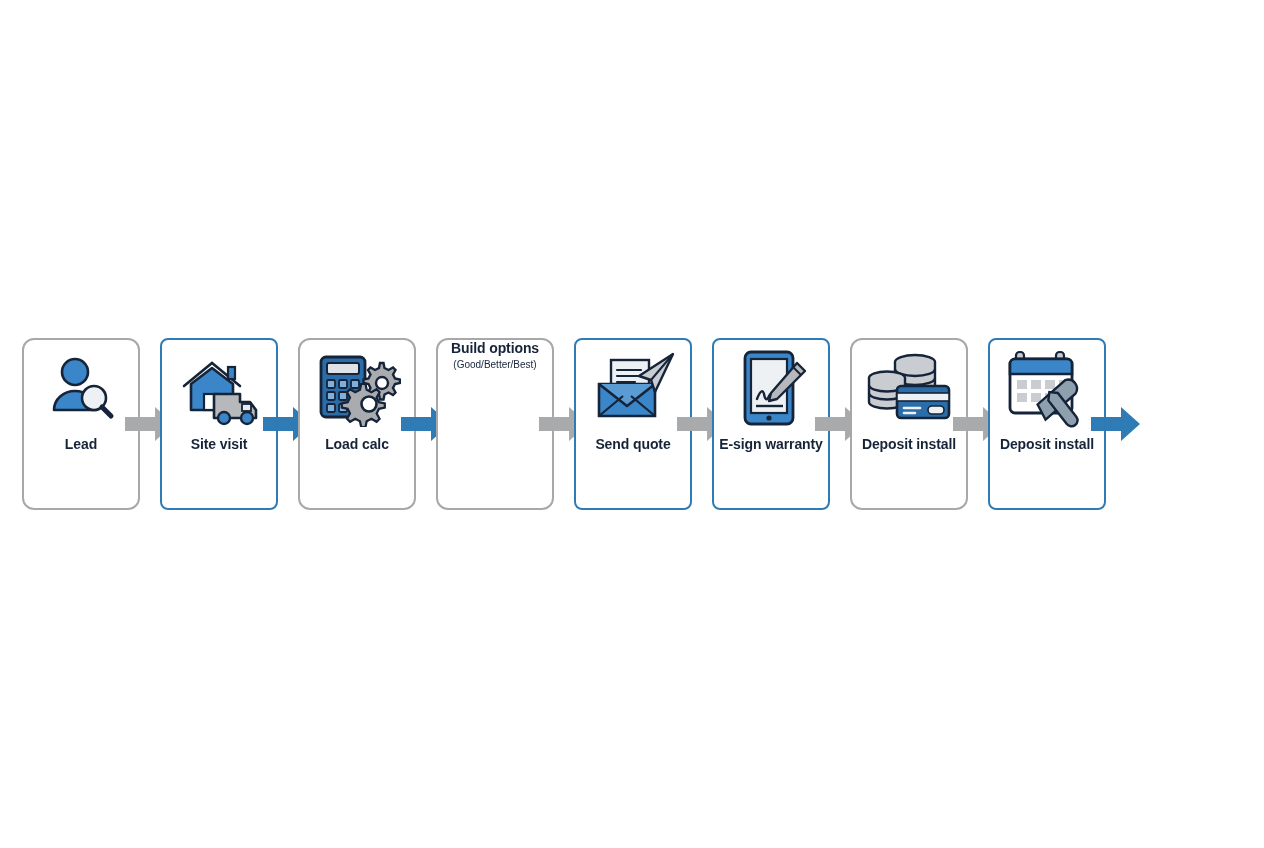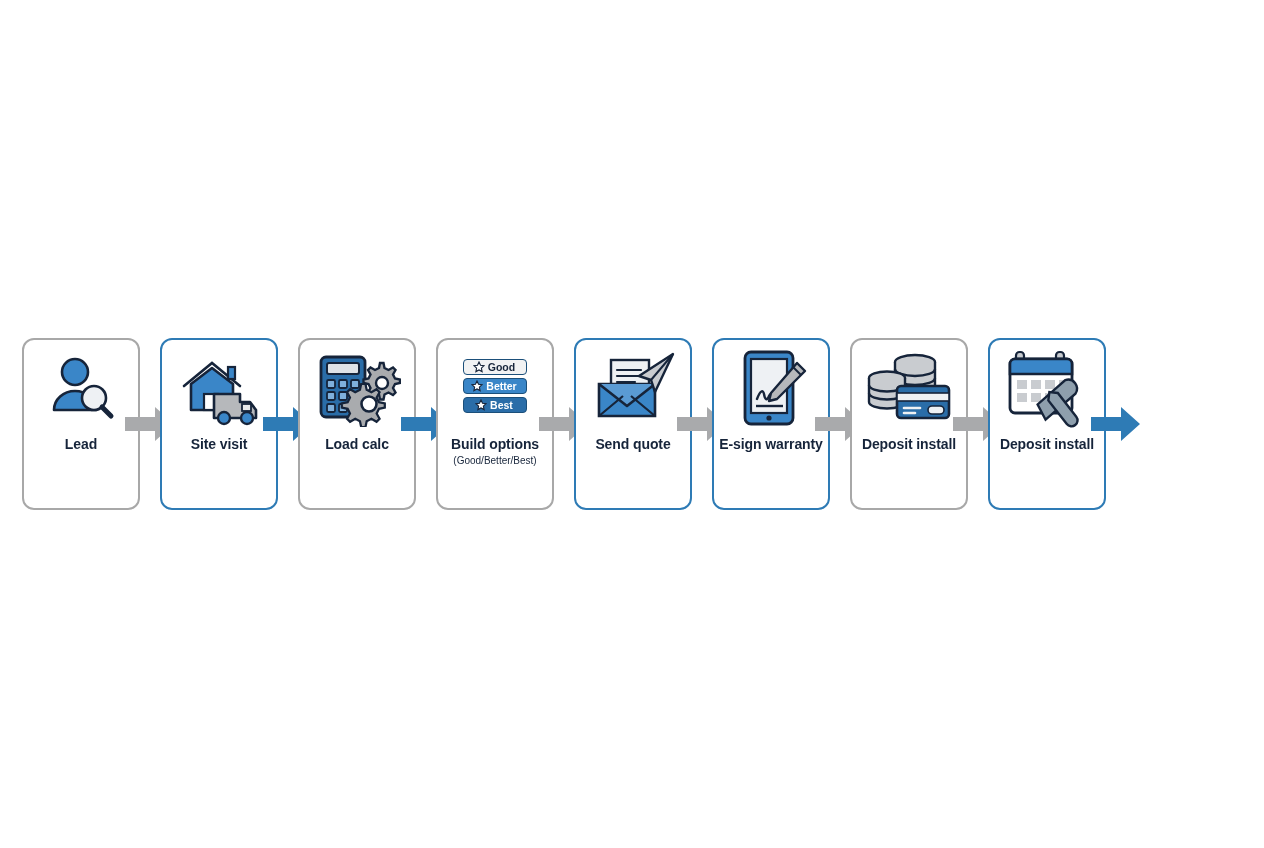--- a/index.html
+++ b/index.html
@@ -11,21 +11,21 @@
   #flow{
     position:absolute; left:0; top:338px; width:1264px; height:174px;
     display:flex; align-items:stretch; justify-content:flex-start;
   }
   .card{
     width:118px; height:172px; box-sizing:border-box;
     border:2.5px solid #A8A8A8; border-radius:12px; background:#ffffff;
     display:flex; flex-direction:column; align-items:center;
     position:relative; flex:0 0 auto;
   }
-  .card.blue{ border-color:#2E7BB5; }
+  .card.blue{ border-color:#2E7BB5;border-radius:8px; }
   .card .iconwrap{
     height:96px; width:100%;
     display:flex; align-items:center; justify-content:center;
   }
   .card .label{
     font-size:14px; font-weight:bold; color:#16243a;
     text-align:center; line-height:1.18; letter-spacing:-0.1px;
     padding:0 3px; width:100%; box-sizing:border-box;
   }
   .card .sublabel{
@@ -123,42 +123,20 @@
     </div>
     <div class="label">Load calc</div>
   </div>
   <div class="arrow">
     <svg width="50" height="36" viewBox="0 0 50 36">
         <path d="M0 11 H30 V1 L49 18 L30 35 V25 H0 Z" fill="#2E7BB5"></path>
       </svg>
   </div>
 
   <div class="card">
-    <div class="iconwrap">
-      <div class="pills">
-        <div class="pill good">
-          <svg width="12" height="12" viewBox="0 0 12 12">
-              <path d="M6 1 L7.5 4.3 L11 4.7 L8.4 7.1 L9.1 10.6 L6 8.9 L2.9 10.6 L3.6 7.1 L1 4.7 L4.5 4.3 Z" fill="#ffffff" stroke="#16243a" stroke-width="1.1"></path>
-            </svg>
-          <span>Good</span>
-        </div>
-        <div class="pill better">
-          <svg width="12" height="12" viewBox="0 0 12 12">
-              <path d="M6 1 L7.5 4.3 L11 4.7 L8.4 7.1 L9.1 10.6 L6 8.9 L2.9 10.6 L3.6 7.1 L1 4.7 L4.5 4.3 Z" fill="#ffffff" stroke="#16243a" stroke-width="1.1"></path>
-            </svg>
-          <span>Better</span>
-        </div>
-        <div class="pill best">
-          <svg width="12" height="12" viewBox="0 0 12 12">
-              <path d="M6 1 L7.5 4.3 L11 4.7 L8.4 7.1 L9.1 10.6 L6 8.9 L2.9 10.6 L3.6 7.1 L1 4.7 L4.5 4.3 Z" fill="#ffffff" stroke="#16243a" stroke-width="1.1"></path>
-            </svg>
-          <span>Best</span>
-        </div>
-      </div>
-    </div>
     <div class="label">Build options</div>
     <div class="sublabel">(Good/Better/Best)</div>
   </div>
   <div class="arrow">
     <svg width="50" height="36" viewBox="0 0 50 36">
         <path d="M0 11 H30 V1 L49 18 L30 35 V25 H0 Z" fill="#A9AAAC"></path>
       </svg>
   </div>
 
   <div class="card blue">

